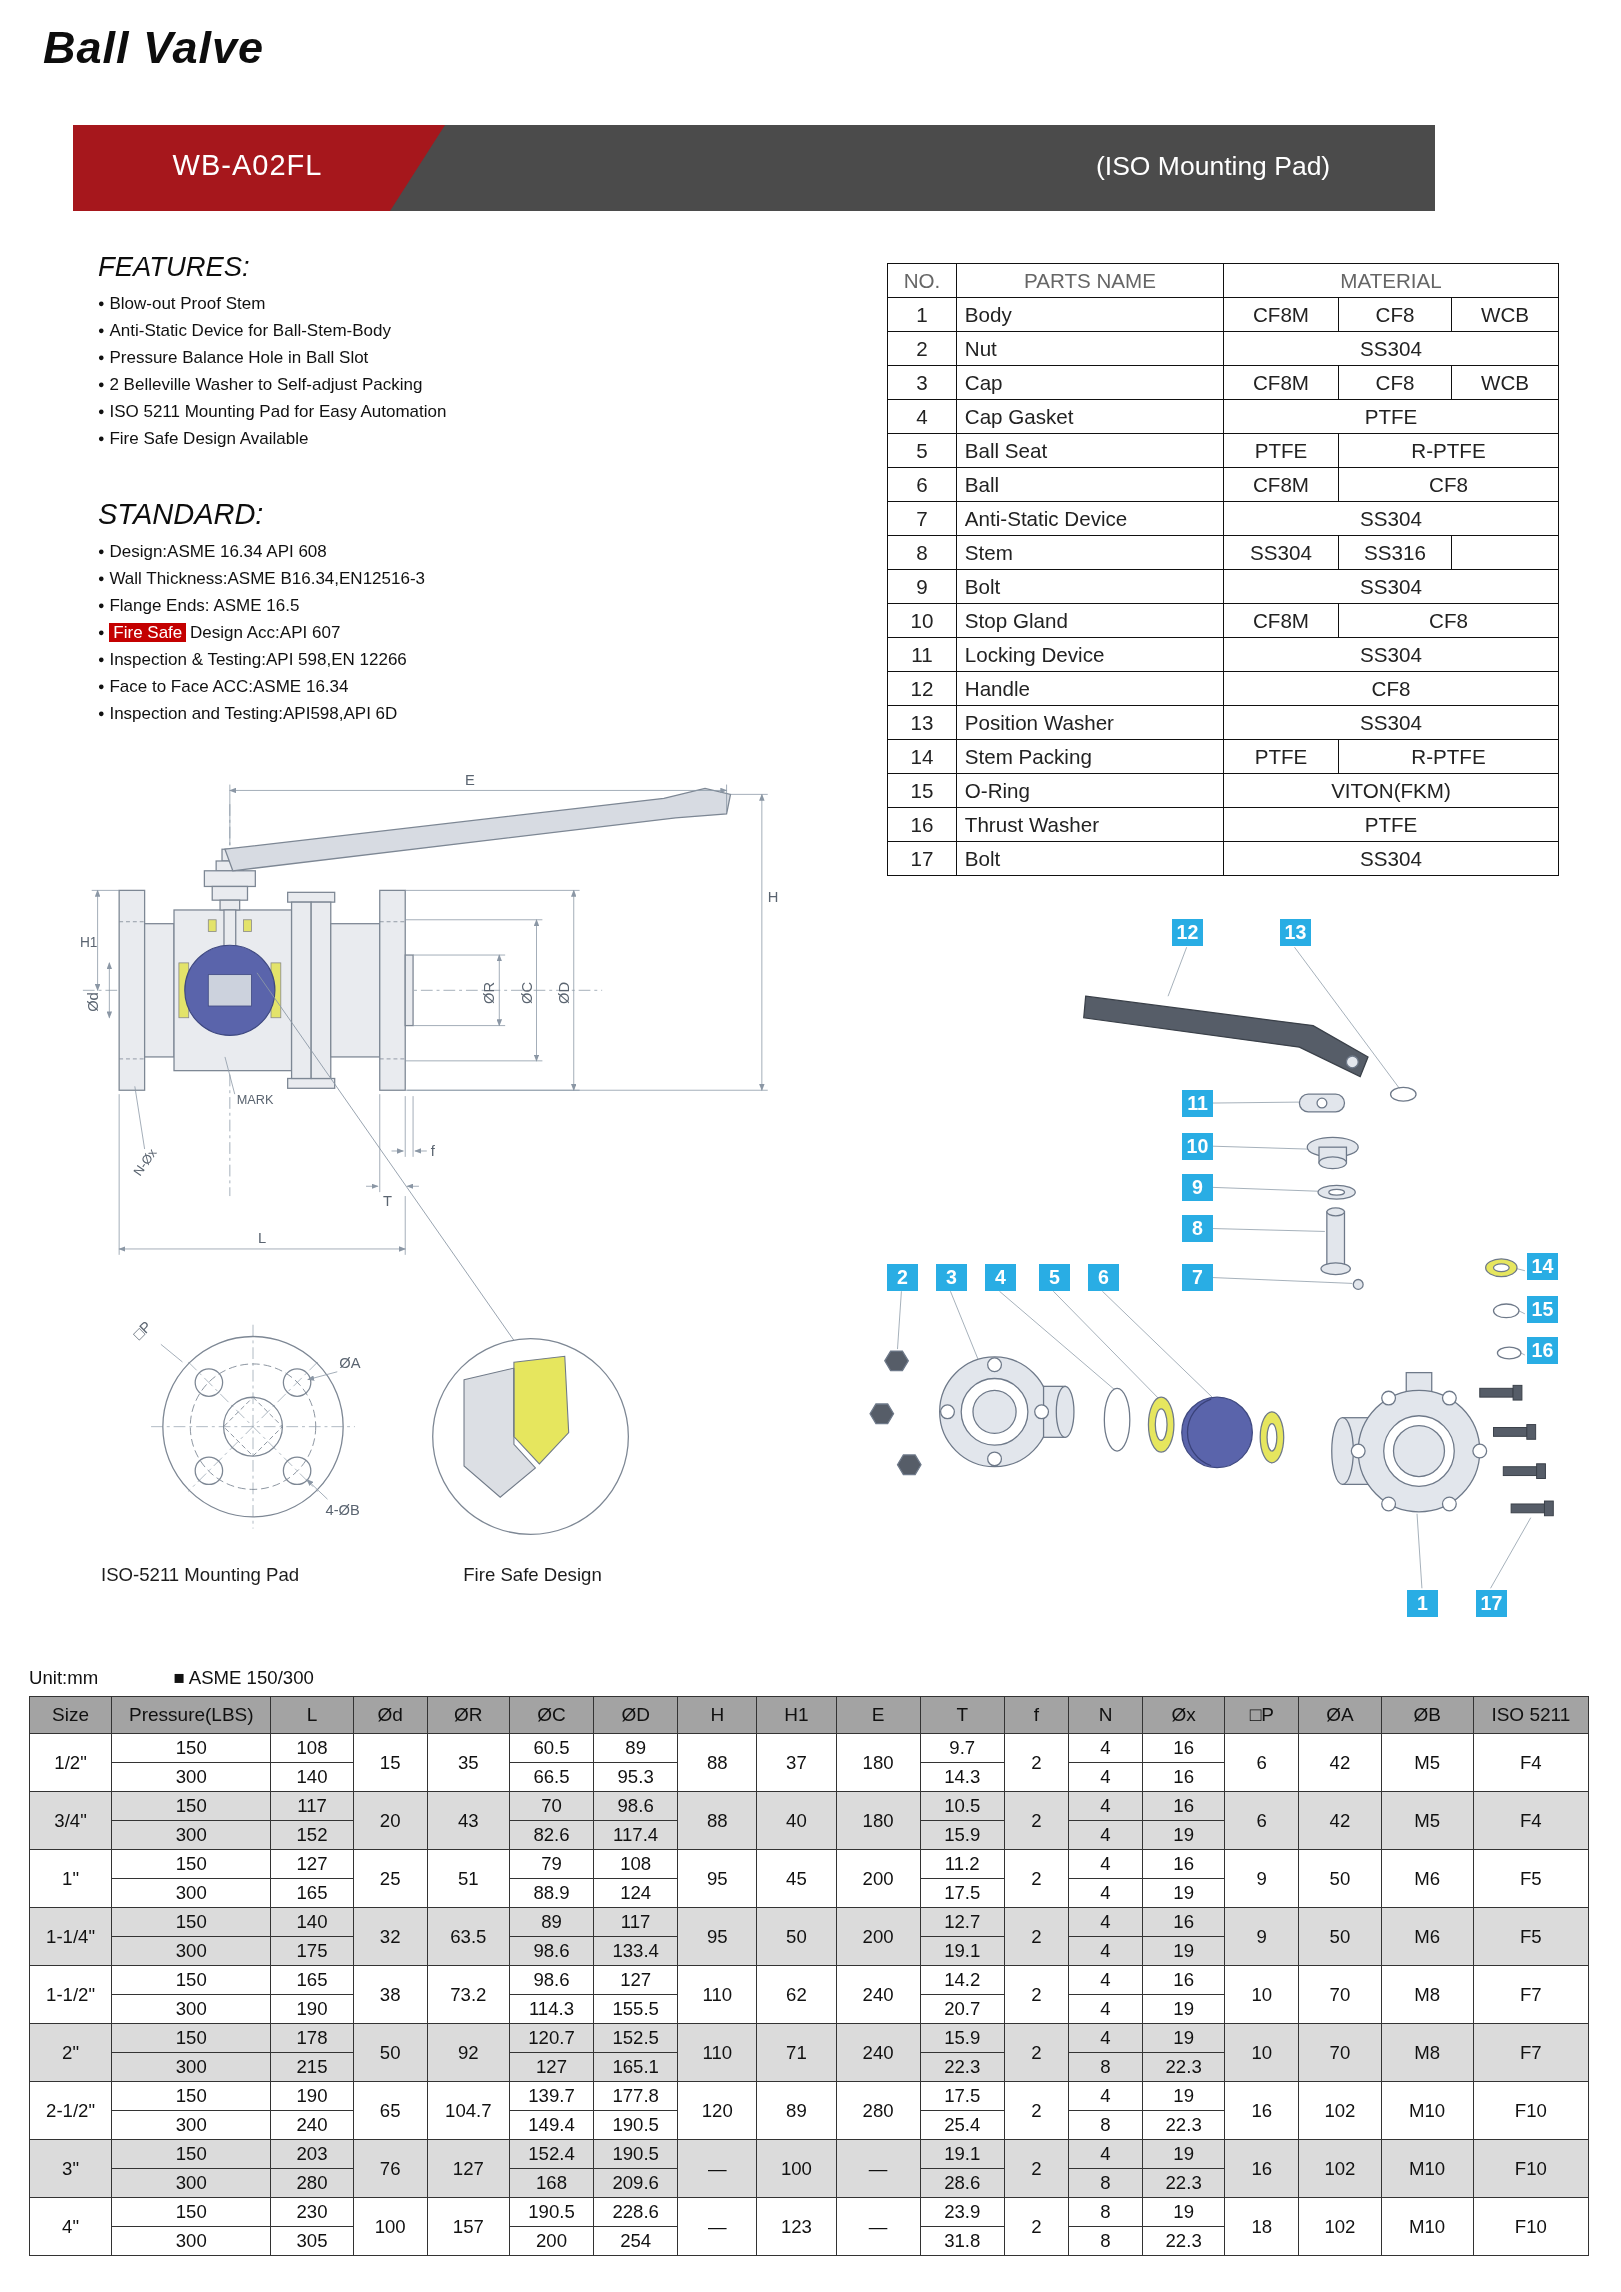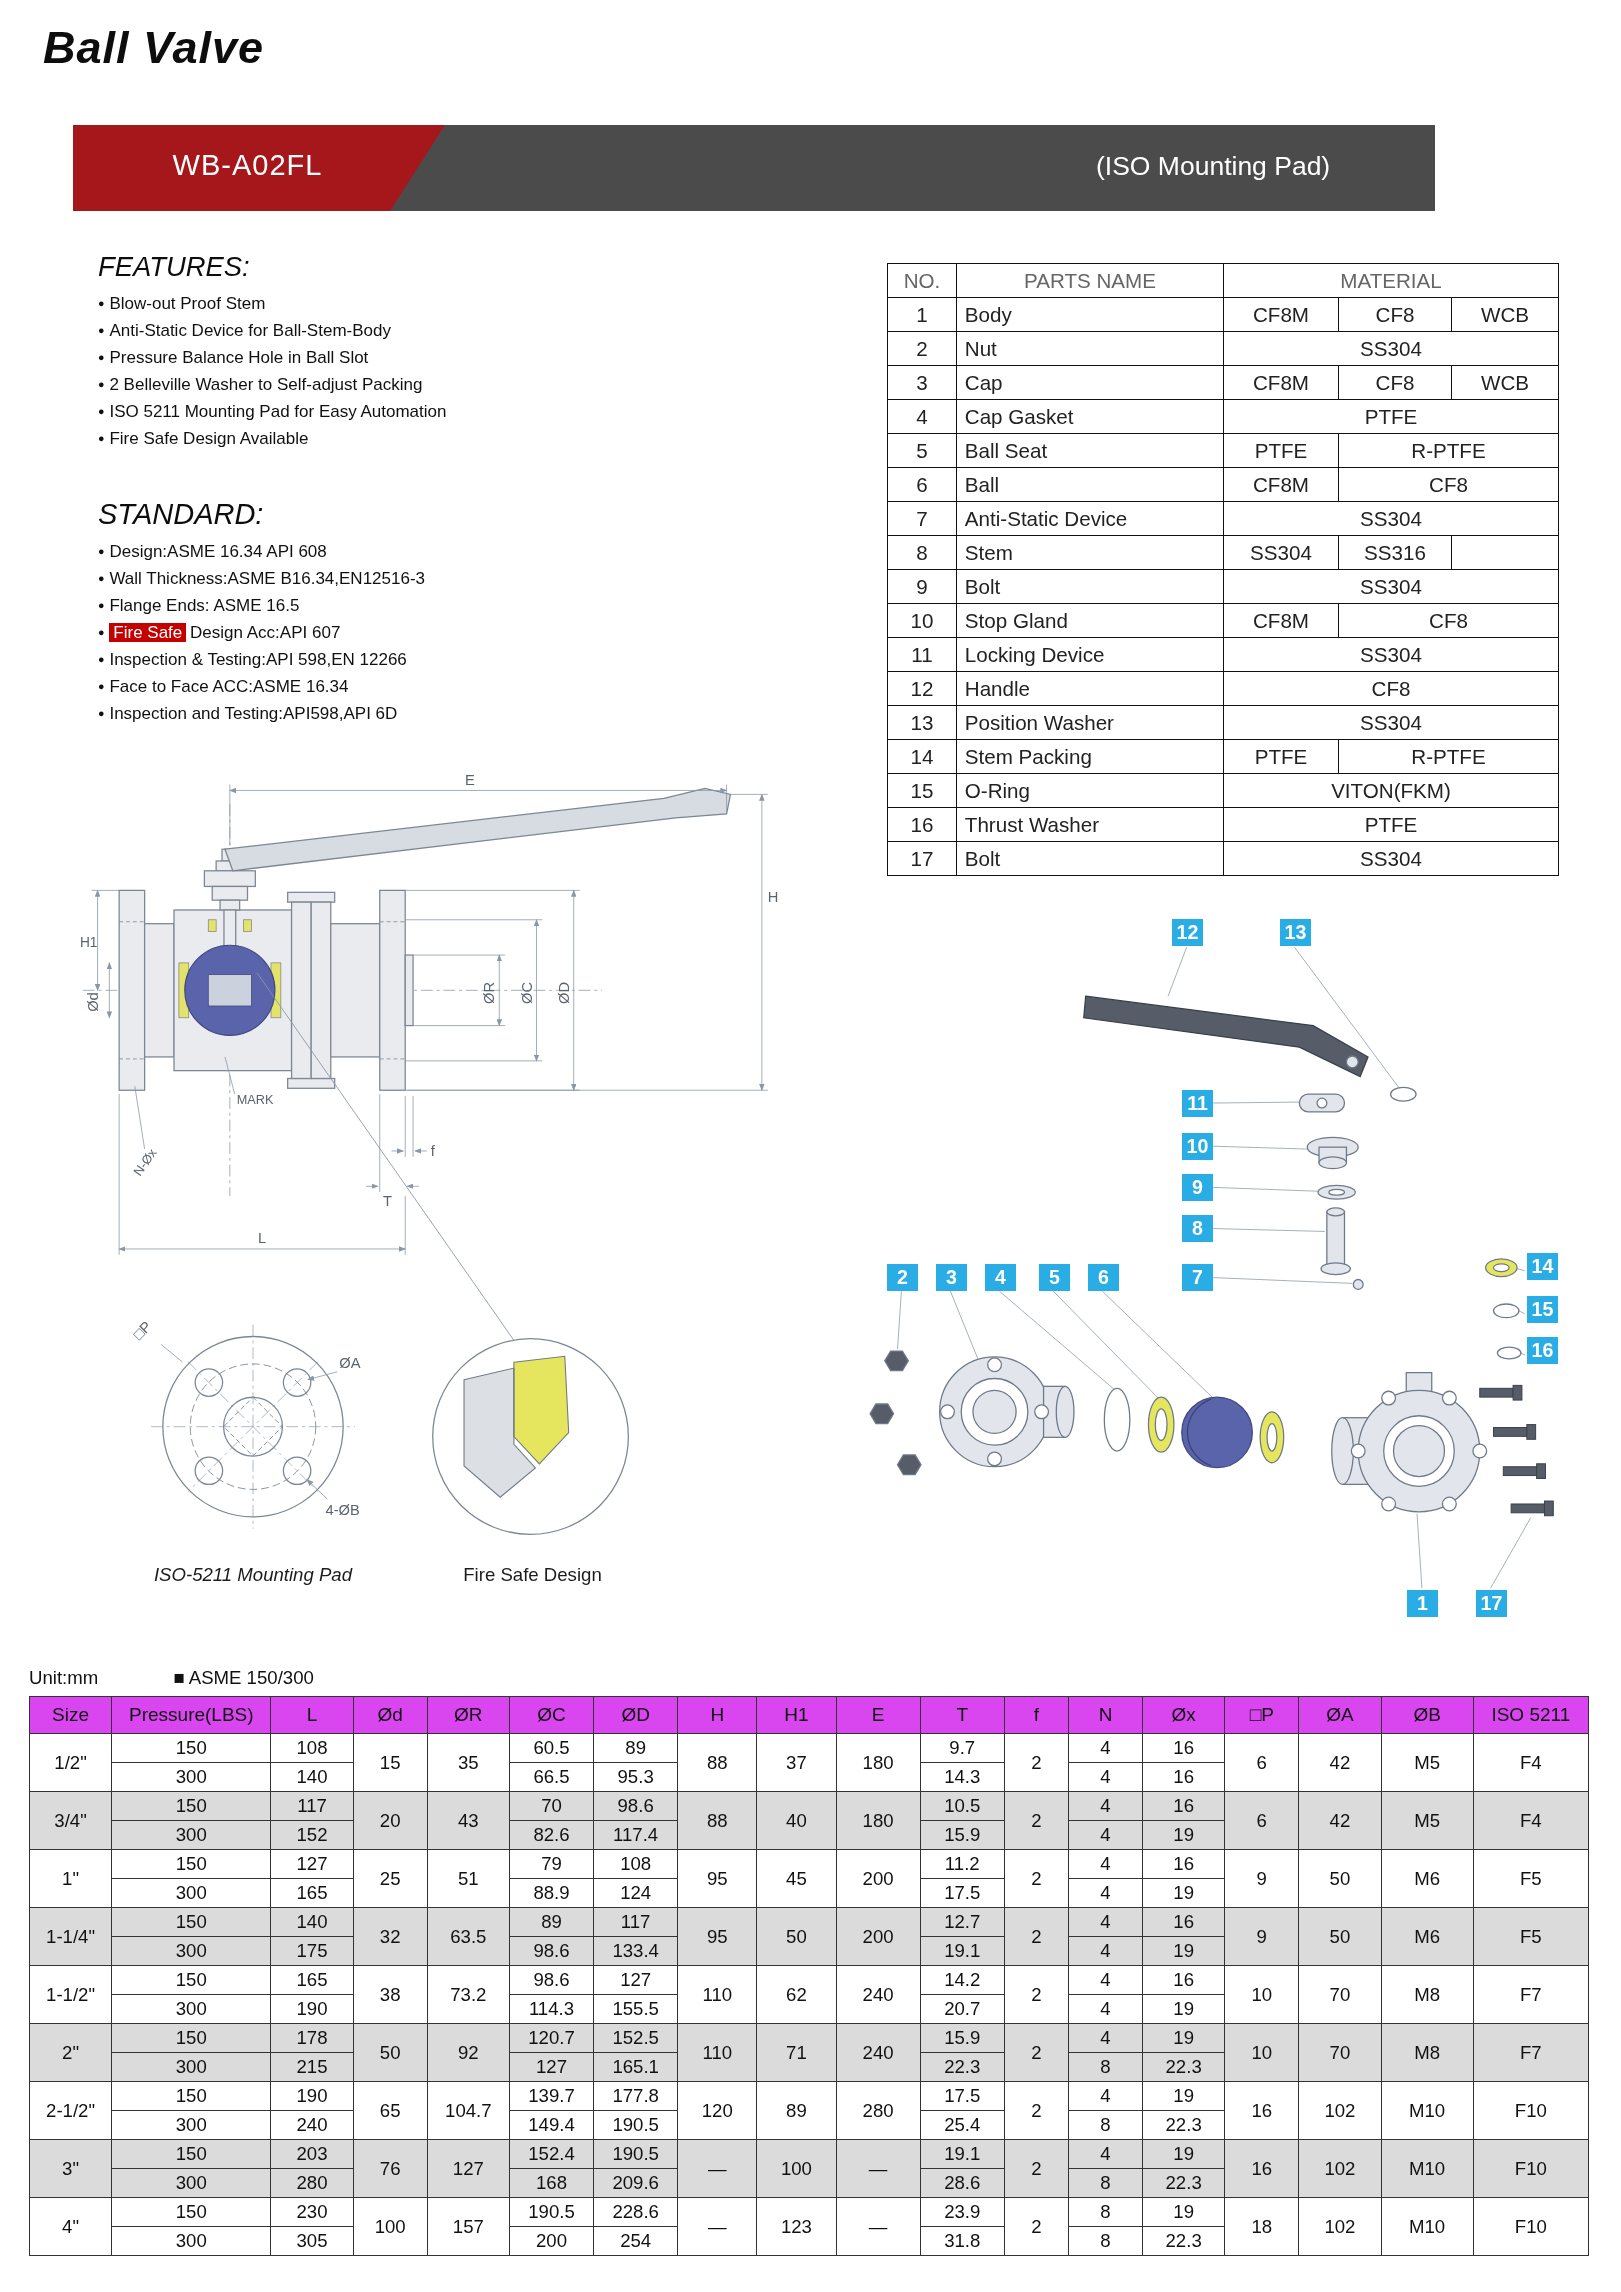--- a/index.html
+++ b/index.html
@@ -37,33 +37,33 @@
 
   
   svg{position:absolute;}
   svg text{font-family:"Liberation Sans",sans-serif;}
   #main-drawing{left:78px;top:755px;width:725px;height:549px;}
   #connector{left:245px;top:965px;width:304px;height:421px;pointer-events:none;}
   #iso-drawing{left:106px;top:1311px;width:294px;height:247px;}
   #firesafe-drawing{left:420px;top:1319px;width:225px;height:240px;}
   #exploded-drawing{left:823px;top:902px;width:794px;height:755px;}
   .caption{position:absolute;font-size:18.6px;color:#1c1c1c;}
-  #iso-caption{left:101px;top:1564px;width:304px;text-align:center;font-style:italic;}
+  #iso-caption{left:101px;top:1564px;width:304px;text-align:left;}
   #fs-caption{left:420px;top:1564px;width:225px;text-align:center;}
 
   
   .ptag{position:absolute;width:31px;height:27.4px;background:#29ade4;color:#fff;font-size:19.6px;font-weight:bold;
         display:flex;align-items:center;justify-content:center;}
 
   
   #dim-meta{position:absolute;left:29px;top:1667px;font-size:18.6px;color:#111;}
   #dim-meta .asme{margin-left:70px;}
   #dim-table{position:absolute;left:29px;top:1696px;width:1560px;border-collapse:collapse;table-layout:fixed;
              font-size:18.6px;color:#111;text-align:center;}
-  #dim-table th{background:#d946ef;border:1.2px solid #333;height:37px;font-weight:normal;font-size:19px;}
+  #dim-table th{background:#a3a3a3;border:1.2px solid #333;height:37px;font-weight:normal;font-size:19px;}
   #dim-table td{border:1.2px solid #333;height:29px;background:#fff;}
   #dim-table tr.shade td{background:#dbdbdb;}
 </style>
 </head>
 <body>
 
 <div id="page">
 
   <h1 id="page-title">Ball Valve</h1>
 

